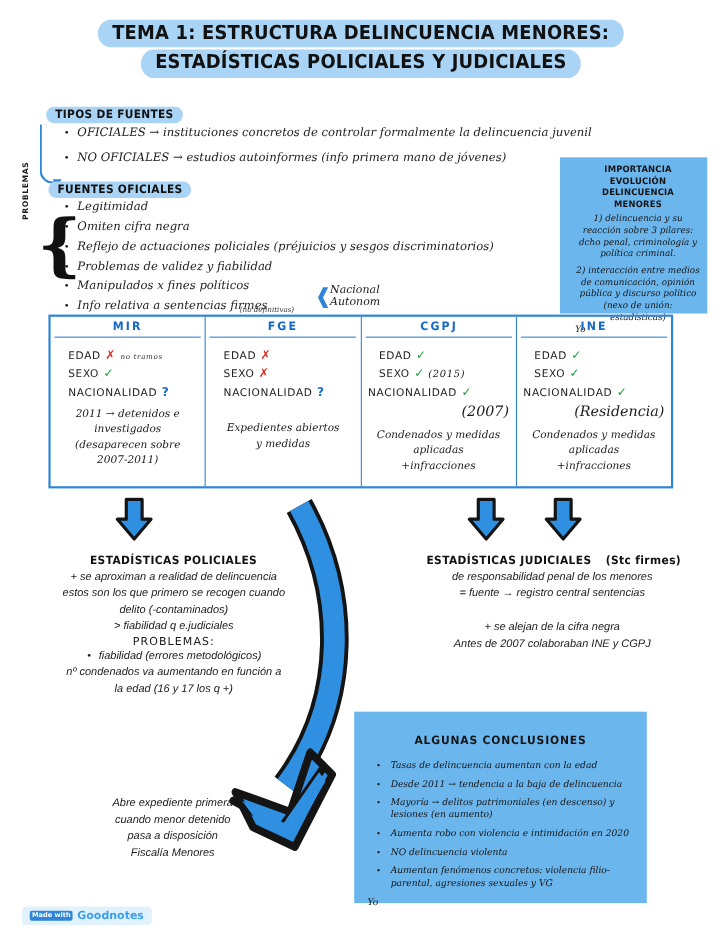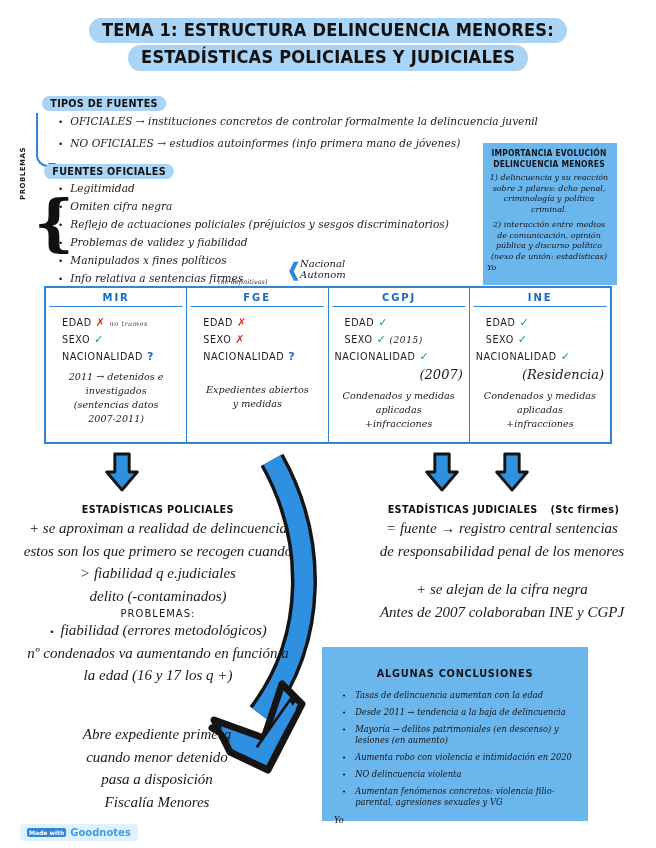--- a/index.html
+++ b/index.html
@@ -114,21 +114,21 @@
     font-family:"DejaVu Serif",serif;font-style:italic;
     font-size:6.5px;color:#333;
   }
 
   
   .bluebox{
     position:absolute;
     background:#6cb6ee;
     color:#141414;
   }
-  #importancia-box{left:483px;top:143px;width:134px;height:142px;padding:5px 6px 0 4px;box-sizing:border-box;}
+  #importancia-box{left:509px;top:143px;width:134px;height:142px;padding:5px 6px 0 14px;box-sizing:border-box;}
   .bb-title{
     text-align:center;font-family:"DejaVu Sans",sans-serif;
     font-weight:bold;font-size:8.1px;letter-spacing:0.2px;line-height:1.3;
     transform:scaleX(0.94);
   }
   .bb-p{
     text-align:center;font-family:"DejaVu Serif",serif;font-style:italic;
     font-size:8px;line-height:1.34;margin-top:4px;
   }
   .bb-yo{font-family:"DejaVu Serif",serif;font-style:italic;font-size:8px;text-align:left;margin-top:0px;}
@@ -182,21 +182,21 @@
   .dn-arrow{position:absolute;width:36px;height:40px;}
 
   
   .blk-title{
     font-family:"DejaVu Sans",sans-serif;font-weight:bold;
     font-size:10.4px;letter-spacing:0.4px;color:#111;
     transform:scaleX(0.93);display:inline-block;
   }
   #policiales{position:absolute;left:8px;top:498px;width:300px;text-align:center;}
   #judiciales{position:absolute;left:352px;top:498px;width:300px;text-align:center;}
-  .blk-line{font-family:Liberation Serif, serif;font-style:italic;font-size:15px;line-height:1.5;}
+  .blk-line{font-family:Liberation Sans, sans-serif;font-style:italic;font-size:10px;line-height:1.5;}
   .prob-h{font-family:"DejaVu Sans",sans-serif;font-size:10px;letter-spacing:1px;margin-top:1px;}
   .blk-bullet{display:flex;gap:6px;justify-content:center;align-items:baseline;}
 
   
   #abre-note{position:absolute;left:42px;top:723px;width:230px;text-align:center;}
 
   
   #conclusiones-box{left:322px;top:647px;width:266px;height:174px;padding:10px 12px 0 12px;box-sizing:border-box;}
   .cb-title{
     text-align:center;font-family:"DejaVu Sans",sans-serif;font-weight:bold;
@@ -298,21 +298,21 @@
         </div>
         <div class="attr ind-left">
           <span>SEXO</span><span class="mk mk-v">✓</span>
         </div>
         <div class="attr ind-left">
           <span>NACIONALIDAD</span><span class="mk mk-q">?</span>
         </div>
         <div class="tcol-desc">
           <span>2011 → detenidos e</span><br>
           <span>investigados</span><br>
-          <span>(sentencias datos</span><br>
+          <span>(desaparecen sobre</span><br>
           <span>2007-2011)</span>
         </div>
       </div>
     </div>
 
     <div class="tcol">
       <div class="tcol-head">FGE</div>
       <div class="tcol-body">
         <div class="attr ind-left">
           <span>EDAD</span><span class="mk mk-x">✗</span>
@@ -388,38 +388,38 @@
     <path d="M82 8 C 125 85, 128 185, 70 262" fill="none" stroke="#2f8fe0" stroke-width="19" stroke-linecap="butt"></path>
     <path d="M92 232 L74 286 L24 268 L40 300 L78 318 L112 252 Z" fill="#2f8fe0" stroke="#141414" stroke-width="7" stroke-linejoin="round"></path>
     <path d="M104 246 L66 300 L22 276" fill="none" stroke="#141414" stroke-width="7" stroke-linejoin="round" stroke-linecap="round"></path>
     <path d="M100 250 L68 296 L30 276 L48 300 L76 310 L106 258 Z" fill="#2f8fe0"></path>
   </svg>
 
   <div id="policiales">
     <div class="blk-title">ESTADÍSTICAS POLICIALES</div>
     <div class="blk-line">+ se aproximan a realidad de delincuencia</div>
     <div class="blk-line">estos son los que primero se recogen cuando</div>
+    <div class="blk-line">delito (-contaminados)</div>
     <div class="blk-line">&gt; fiabilidad q e.judiciales</div>
-    <div class="blk-line">delito (-contaminados)</div>
     <div class="prob-h">PROBLEMAS:</div>
     <div class="blk-bullet">
       <span class="dot">•</span>
       <span class="blk-line">fiabilidad (errores metodológicos)</span>
     </div>
     <div class="blk-line">nº condenados va aumentando en función a</div>
     <div class="blk-line">la edad (16 y 17 los q +)</div>
   </div>
 
   <div id="judiciales">
     <div>
       <span class="blk-title">ESTADÍSTICAS JUDICIALES</span>
       <span class="blk-title sfx">(Stc firmes)</span>
     </div>
+    <div class="blk-line">de responsabilidad penal de los menores</div>
     <div class="blk-line">= fuente → registro central sentencias</div>
-    <div class="blk-line">de responsabilidad penal de los menores</div>
     <div style="height:16px;"></div>
     <div class="blk-line">+ se alejan de la cifra negra</div>
     <div class="blk-line">Antes de 2007 colaboraban INE y CGPJ</div>
   </div>
 
   <div id="abre-note">
     <div class="blk-line">Abre expediente primera</div>
     <div class="blk-line">cuando menor detenido</div>
     <div class="blk-line">pasa a disposición</div>
     <div class="blk-line">Fiscalía Menores</div>

